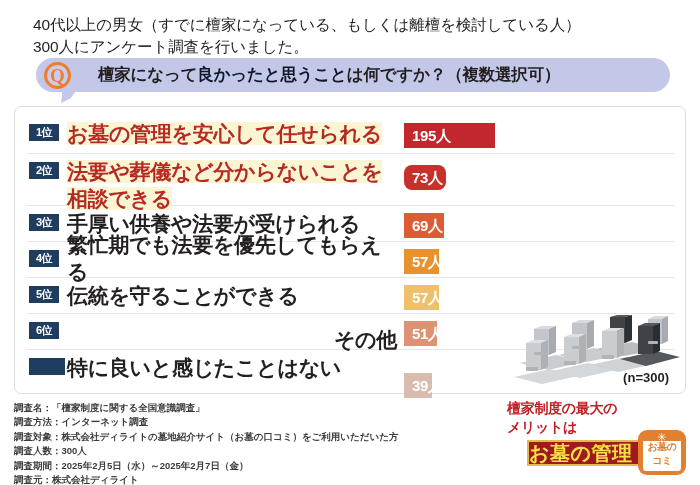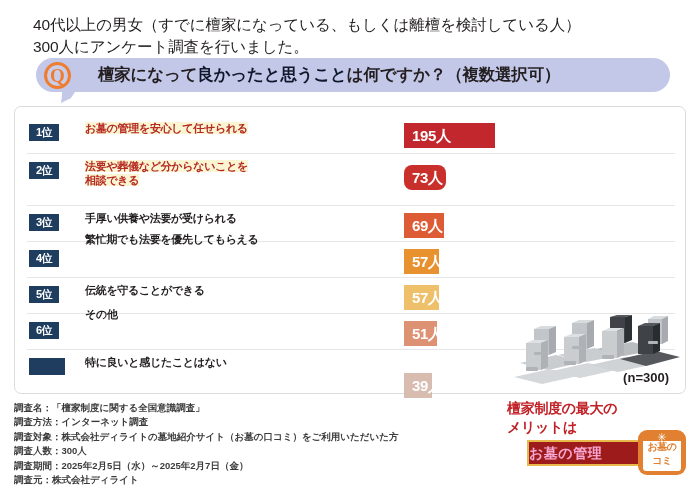--- a/index.html
+++ b/index.html
@@ -116,26 +116,25 @@
     font-weight: bold;
     line-height: 17px;
     text-align: center;
     letter-spacing: -0.5px;
     box-sizing: border-box;
   }
   .label {
     position: absolute;
     left: 52px;
     width: 330px;
-    font-size: 11px;
+    font-size: 21px;
     font-weight: bold;
     line-height: 1.28;
     letter-spacing: -0.3px;
     color: #231f20;
-    margin-left: 18px;
   }
   .label.hot {
     color: #b52a22;
   }
   .label.hot .seg {
     background: #fbf5d3;
     box-decoration-break: clone;
     -webkit-box-decoration-break: clone;
   }
 
@@ -173,22 +172,22 @@
     line-height: 1.33;
     letter-spacing: -0.3px;
   }
   .callout-box {
     margin: 4px auto 0;
     width: 146px;
     height: 26px;
     background: #9e1b1b;
     border: 2px solid #e8b84b;
     box-sizing: border-box;
-    color: #f9a8d4;
-    font-size: 14px;
+    color: #fde047;
+    font-size: 20px;
     font-weight: bold;
     line-height: 22px;
     letter-spacing: 0.5px;
   }
   .n-label {
     position: absolute;
     right: 16px;
     bottom: 8px;
     font-size: 13px;
     font-weight: bold;
@@ -308,21 +307,21 @@
       <div class="label" style="top: 125px;">
         <div>繁忙期でも法要を優先してもらえる</div>
       </div>
       <div class="bar" style="top: 142px; width: 35px; background: rgb(232, 145, 47);">57人</div>
       <div class="rank" style="top: 179px;">5位</div>
       <div class="label" style="top: 176px;">
         <div>伝統を守ることができる</div>
       </div>
       <div class="bar" style="top: 178px; width: 35px; background: rgb(239, 192, 106);">57人</div>
       <div class="rank" style="top: 215px;">6位</div>
-      <div class="label" style="top: 200px;">
+      <div class="label" style="top: 220px; text-align: right;">
         <div>その他</div>
       </div>
       <div class="bar" style="top: 214px; width: 33px; background: rgb(222, 146, 116);">51人</div>
       <div class="rank" style="top: 251px; padding-left: 36px;">7位</div>
       <div class="label" style="top: 248px;">
         <div>特に良いと感じたことはない</div>
       </div>
       <div class="bar" style="top: 266px; width: 28px; background: rgb(216, 188, 176);">39人</div>
     </div>
 

